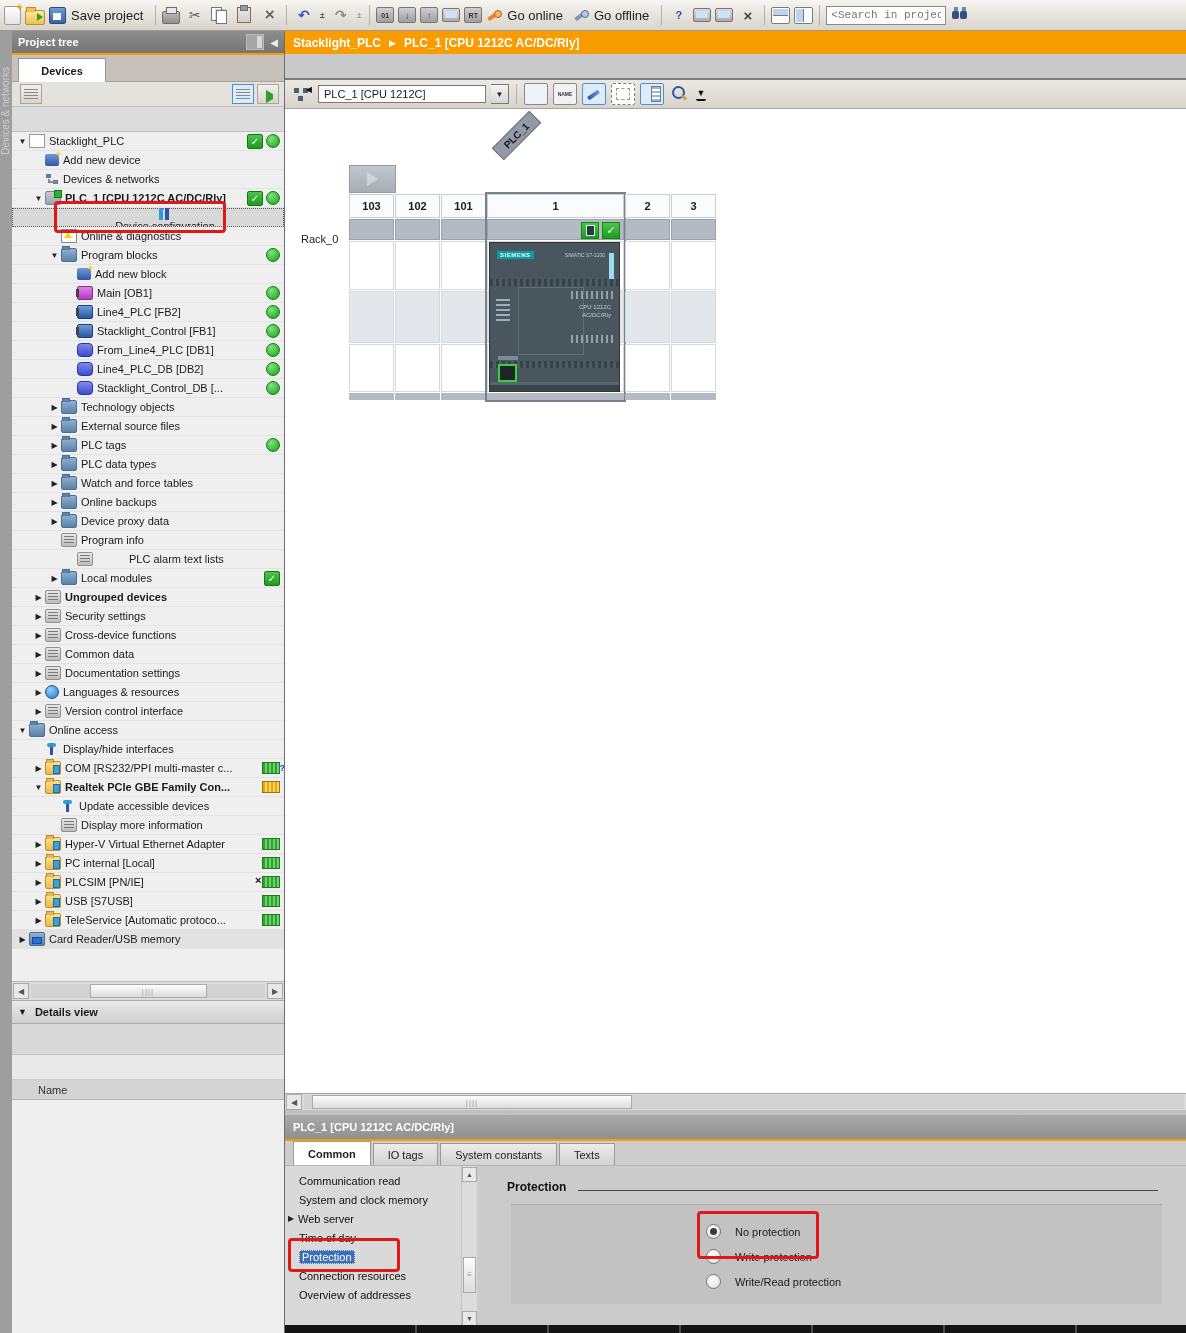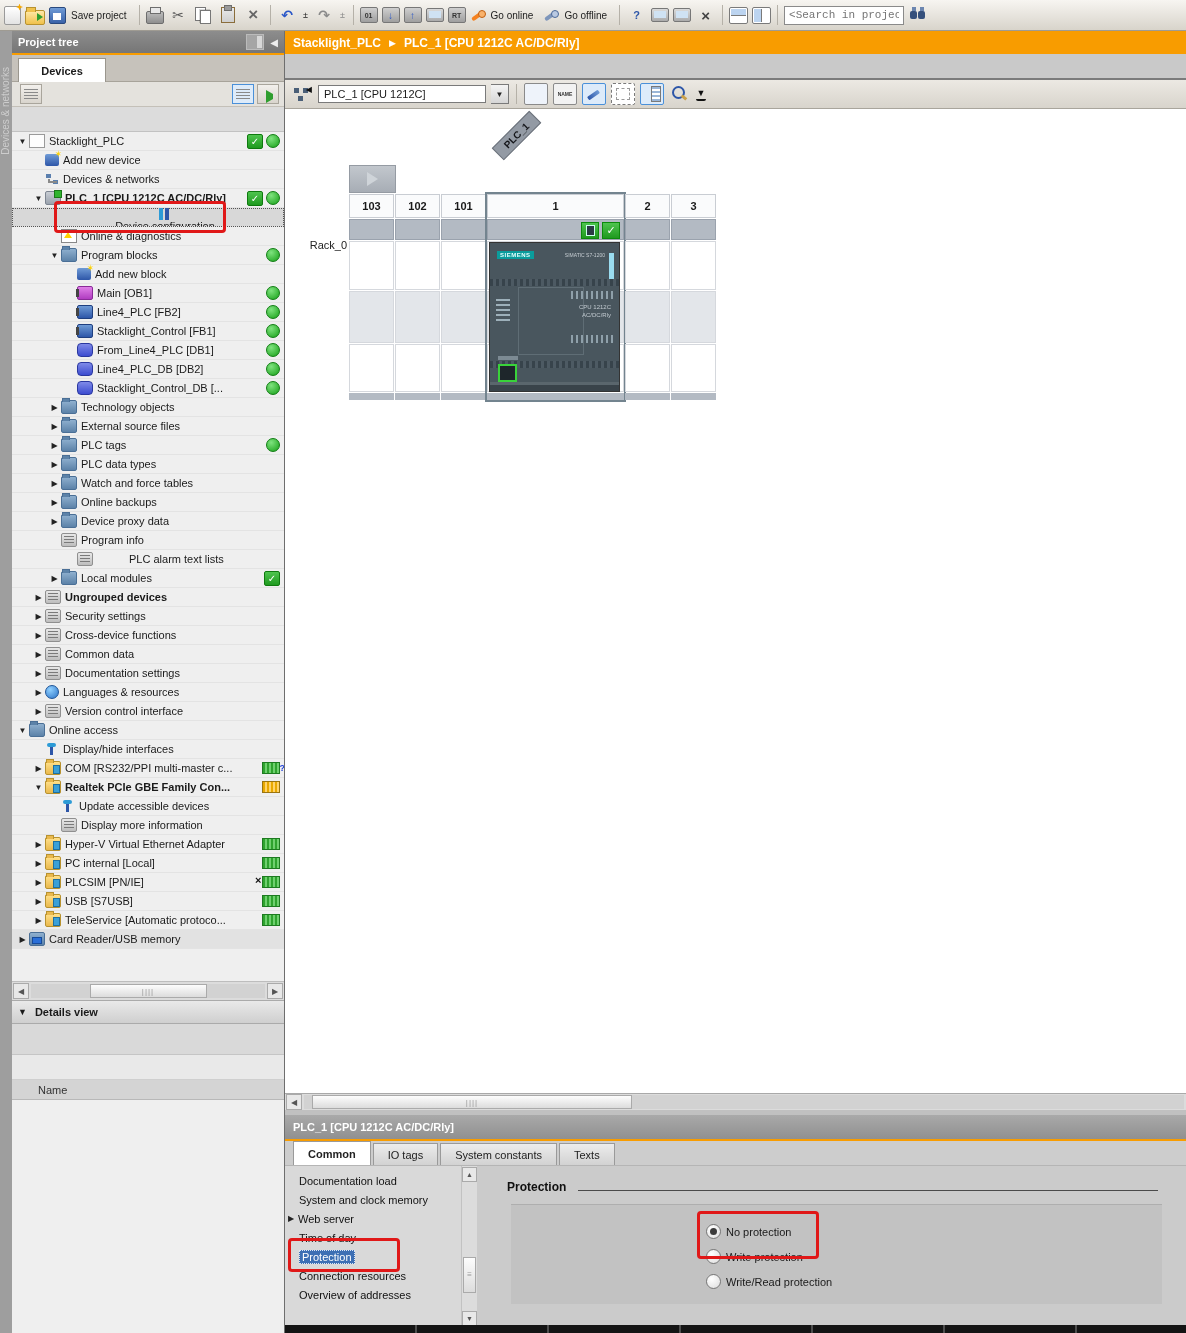--- a/index.html
+++ b/index.html
@@ -6,21 +6,21 @@
   .app{position:relative;width:1186px;height:1333px;background:#ececec;
        font-family:"Liberation Sans","DejaVu Sans",sans-serif;font-size:11px;color:#1a1a1a;
        overflow:hidden;}
   
   .tb{position:absolute;left:0;top:0;width:1186px;height:31px;box-sizing:border-box;
       background:linear-gradient(#f7f5f1,#d8d4cb);border-bottom:1px solid #9f9b92;
       display:flex;align-items:center;gap:4px;padding:0 4px;}
   .tbsep{width:1px;height:20px;background:#b5b1a8;margin:0 2px;flex:none;}
   .tbi{width:21px;height:20px;position:relative;flex:none;border-radius:2px;
        display:flex;align-items:center;justify-content:center;font-size:14px;color:#555;}
-  .tblabel{font-size:10px;color:#222;margin:0 6px 0 1px;white-space:nowrap;}
+  .tblabel{font-size:13px;color:#222;margin:0 6px 0 1px;white-space:nowrap;}
   .i-new{background:linear-gradient(#fff,#e3e3e3);border:1px solid #9a9a9a;width:15px;height:17px;}
   .i-new::after{content:"";position:absolute;right:-3px;top:-3px;width:7px;height:7px;background:#f6a800;
        clip-path:polygon(50% 0,63% 35%,100% 50%,63% 65%,50% 100%,37% 65%,0 50%,37% 35%);}
   .i-open{background:linear-gradient(#ffe9a8,#f0c14b);border:1px solid #b8922f;width:18px;height:13px;margin-top:4px;}
   .i-open::before{content:"";position:absolute;left:0;top:-4px;width:8px;height:4px;background:#f0c14b;border:1px solid #b8922f;border-bottom:none;}
   .i-open::after{content:"";position:absolute;right:-3px;bottom:3px;width:0;height:0;border:4px solid transparent;border-left:6px solid #2f9e2f;}
   .i-save{background:linear-gradient(#6f9bd6,#3a62a8);border:1px solid #29497e;width:15px;height:15px;}
   .i-save::after{content:"";position:absolute;left:3px;top:5px;width:8px;height:7px;background:#fff;}
   .i-print{background:linear-gradient(#bdbdbd,#8f8f8f);border:1px solid #6d6d6d;width:16px;height:11px;margin-top:5px;}
   .i-print::before{content:"";position:absolute;left:3px;top:-5px;width:9px;height:5px;background:#e8e8e8;border:1px solid #6d6d6d;}
@@ -147,21 +147,21 @@
   .dt-zoom::before{content:"";position:absolute;left:3px;top:2px;width:9px;height:9px;border:2px solid #2d56a8;border-radius:50%;}
   .dt-zoom::after{content:"";position:absolute;left:12px;top:12px;width:6px;height:3px;background:#caa04a;transform:rotate(40deg);}
   .dt-dl{font-weight:bold;color:#111;border-bottom:2px solid #111;width:10px;height:12px;font-size:9px;}
   .canvas{position:relative;height:984px;background:#fff;overflow:hidden;}
   .plctag{position:absolute;left:205px;top:18px;transform:rotate(-45deg);background:#939aa4;border:1px solid #6d737c;
       color:#15161a;font-weight:bold;font-size:10px;padding:2px 10px;}
   .playbtn{position:absolute;left:64px;top:56px;width:45px;height:26px;background:linear-gradient(#c2c7cd,#a7adb5);border:1px solid #959ba3;
       display:flex;align-items:center;justify-content:center;}
   .playbtn::after{content:"";width:0;height:0;border:7px solid transparent;border-left:11px solid #cfd4d9;margin-left:6px;}
   .rack{position:absolute;left:64px;top:85px;display:flex;}
-  .rackrow-label{position:absolute;left:16px;top:130px;width:46px;text-align:right;color:#222;}
+  .rackrow-label{position:absolute;left:16px;top:124px;width:46px;text-align:left;color:#222;}
   .rcol{display:flex;flex-direction:column;width:45px;margin-right:1px;position:relative;}
   .rcol.wide{width:137px;}
   .rcol.sel{outline:2px solid #73848f;outline-offset:0;}
   .rhd{height:24px;border:1px solid #c9cdd3;background:#fafbfc;display:flex;align-items:center;justify-content:center;
       font-weight:bold;box-sizing:border-box;}
   .rband{height:21px;background:#b3bac3;border:1px solid #9aa2ad;margin-top:1px;box-sizing:border-box;position:relative;}
   .rc{border:1px solid #d5d8dd;background:#fff;margin-top:1px;box-sizing:border-box;}
   .rc1{height:49px;} .rc2{height:52px;background:#e3e6ea;} .rc3{height:48px;}
   .rfoot{height:7px;background:#b3bac3;margin-top:1px;}
   .band-icons{position:absolute;right:3px;top:2px;display:flex;gap:3px;}
@@ -200,21 +200,21 @@
   .nav-item.nsel .nlab{background:#3d6fb4;color:#fff;outline:1px dotted #dce6f5;outline-offset:-1px;padding:1px 3px;}
   .p-vscroll{width:15px;background:#dcdcdc;border-left:1px solid #c2c2c2;display:flex;flex-direction:column;align-items:center;}
   .p-vscroll .vs-btn{width:13px;height:13px;border:1px solid #aaa;background:#e8e8e8;color:#555;font-size:7px;display:flex;align-items:center;justify-content:center;margin:1px 0;}
   .p-vscroll .vs-track{flex:1;width:13px;position:relative;}
   .p-vscroll .vs-thumb{position:absolute;top:58%;width:13px;height:36px;background:linear-gradient(#fdfdfd,#dcdcdc);border:1px solid #aaa;box-sizing:border-box;
       display:flex;align-items:center;justify-content:center;color:#999;font-size:8px;}
   .p-content{flex:1;background:#cbcbcb;padding:14px 0 0 30px;box-sizing:border-box;position:relative;}
   .sect-head{display:flex;align-items:baseline;font-weight:bold;font-size:12px;color:#111;}
   .sect-head .rule{flex:1;border-bottom:1px solid #4a4a4a;margin:0 28px 3px 12px;}
   .pr-box{margin:10px 24px 0 4px;height:100px;background:#c2c2c2;border-top:1px solid #aeaeae;padding-top:14px;box-sizing:border-box;}
-  .radio-row{height:25px;display:flex;align-items:center;padding-left:195px;gap:5px;}
+  .radio-row{height:25px;display:flex;align-items:center;padding-left:195px;gap:14px;}
   .rad{width:13px;height:13px;border-radius:50%;background:radial-gradient(circle at 35% 30%,#fff,#ddd);border:1px solid #777;flex:none;position:relative;}
   .rad.on::after{content:"";position:absolute;inset:3px;border-radius:50%;background:#3a3a3a;}
   .pw-head{margin:8px 0 0 4px;font-weight:bold;font-size:12px;color:#111;}
   .darkbar{position:absolute;left:285px;top:1325px;width:901px;height:8px;
       background:repeating-linear-gradient(90deg,#141414 0 130px,#4d4d4d 130px 132px);}
   
   .anno{position:absolute;border:3px solid #e01818;border-radius:4px;pointer-events:none;z-index:50;}
 </style>
 </head>
 <body>
@@ -714,21 +714,21 @@
       <div class="p-header">PLC_1 [CPU 1212C AC/DC/Rly]</div>
       <div class="p-tabs">
           <div class="ptab active">Common</div>
           <div class="ptab">IO tags</div>
           <div class="ptab">System constants</div>
           <div class="ptab">Texts</div>
         </div>
       <div class="p-body">
         <div class="p-nav">
             <div class="nav-item">
-              <span class="nlab">Documentation load</span>
+              <span class="nlab">Communication read</span>
             </div>
             <div class="nav-item">
               <span class="nlab">System and clock memory</span>
             </div>
             <div class="nav-item">
               <span class="nexp">▶</span>
               <span class="nlab">Web server</span>
             </div>
             <div class="nav-item">
               <span class="nlab">Time of day</span>

